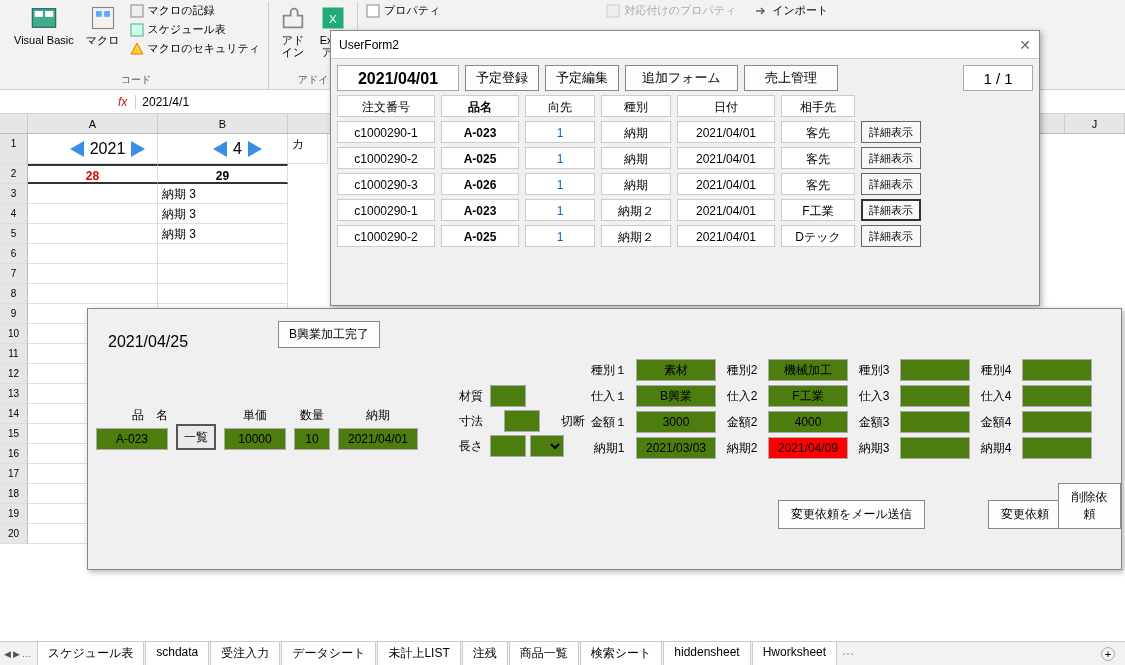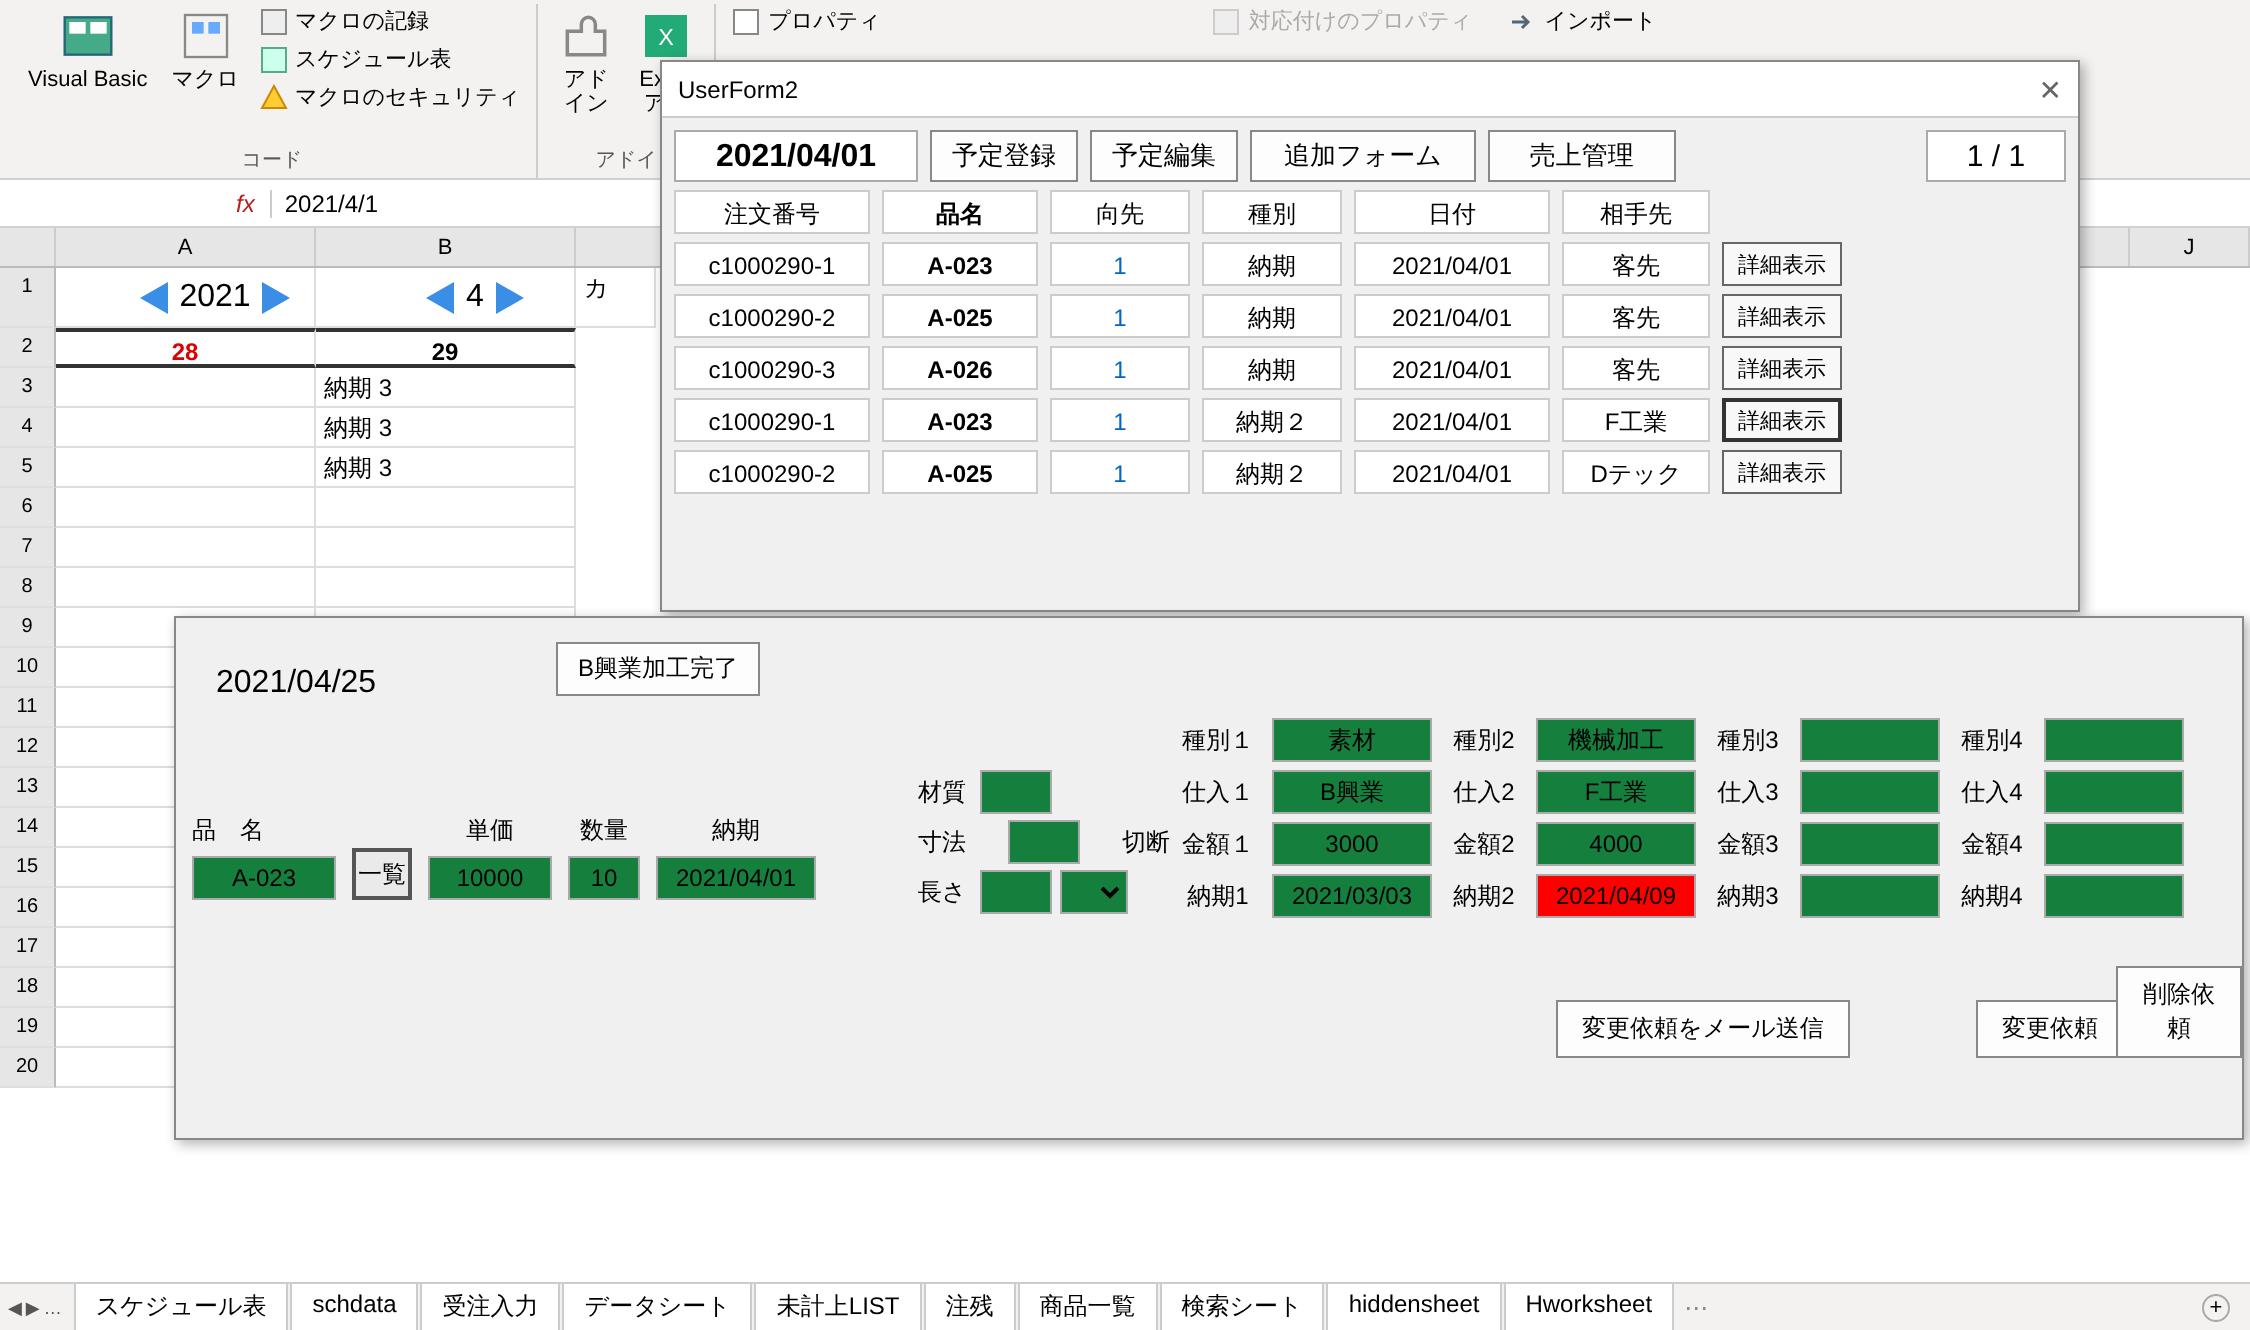--- a/index.html
+++ b/index.html
@@ -67,23 +67,23 @@
 .w1{width:98px;} .w2{width:78px;font-weight:bold;} .w3{width:70px;} .w4{width:70px;} .w5{width:98px;} .w6{width:74px;} .w7{width:60px;}
 .uf2-detail { border: 1px solid #666; height: 22px; font-size: 11px; background: #f8f8f8; cursor: pointer; }
 .uf2-detail.hl { border: 2px solid #333; }
 
 
 .uf1 { left: 87px; top: 308px; width: 1035px; height: 262px; }
 .uf1-body { padding: 10px 14px; position: relative; height: calc(100% - 28px); }
 .uf1-date1 { position: absolute; left: 20px; top: 24px; font-size: 16px; }
 .uf1-bbtn { position: absolute; left: 190px; top: 12px; border: 1px solid #888; background: #fdfdfd; padding: 4px 10px; font-size: 12px; cursor: pointer; }
 .uf1-lbl { font-size: 12px; text-align: center; }
-.uf1-inp { background: #15803d; border: 1px solid #aaa; height: 22px; font-size: 12px; text-align: center; padding: 0 2px; }
+.uf1-inp { background: #4d7c0f; border: 1px solid #aaa; height: 22px; font-size: 12px; text-align: center; padding: 0 2px; }
 .uf1-red { background: #f00; }
-.uf1-listbtn { border: 2px solid #555; background: #eaeaea; height: 26px; width: 30px; font-size: 12px; cursor: pointer; }
+.uf1-listbtn { border: 2px solid #555; background: #eaeaea; height: 26px; width: 40px; font-size: 12px; cursor: pointer; }
 .uf1-botbtn { position: absolute; bottom: 12px; border: 1px solid #888; background: #fdfdfd; padding: 5px 12px; font-size: 12px; cursor: pointer; }
 </style>
 </head>
 <body>
 
 <div class="ribbon">
   <div class="ribbon-group">
     <div class="rg-body">
       <div class="big-btn">
         <svg viewBox="0 0 24 24">
@@ -409,21 +409,21 @@
       </div>
   </div>
 </div>
 
 <div class="uform uf1">
   <div class="uf1-body">
     <div class="uf1-date1">2021/04/25</div>
     <button class="uf1-bbtn">B興業加工完了</button>
 
     <div style="position:absolute;left:8px;top:98px;display:flex;gap:8px;align-items:flex-end">
-      <div style="display:flex;flex-direction:column;align-items:flex-start;gap:4px">
+      <div style="display:flex;flex-direction:column;align-items:flex-end;gap:4px">
         <div class="uf1-lbl">品　名</div>
         <input class="uf1-inp" style="width: 72px;" value="A-023">
       </div>
       <button class="uf1-listbtn">一覧</button>
       <div style="display:flex;flex-direction:column;align-items:center;gap:4px">
         <div class="uf1-lbl">単価</div>
         <input class="uf1-inp" style="width: 62px;" value="10000">
       </div>
       <div style="display:flex;flex-direction:column;align-items:center;gap:4px">
         <div class="uf1-lbl">数量</div>

